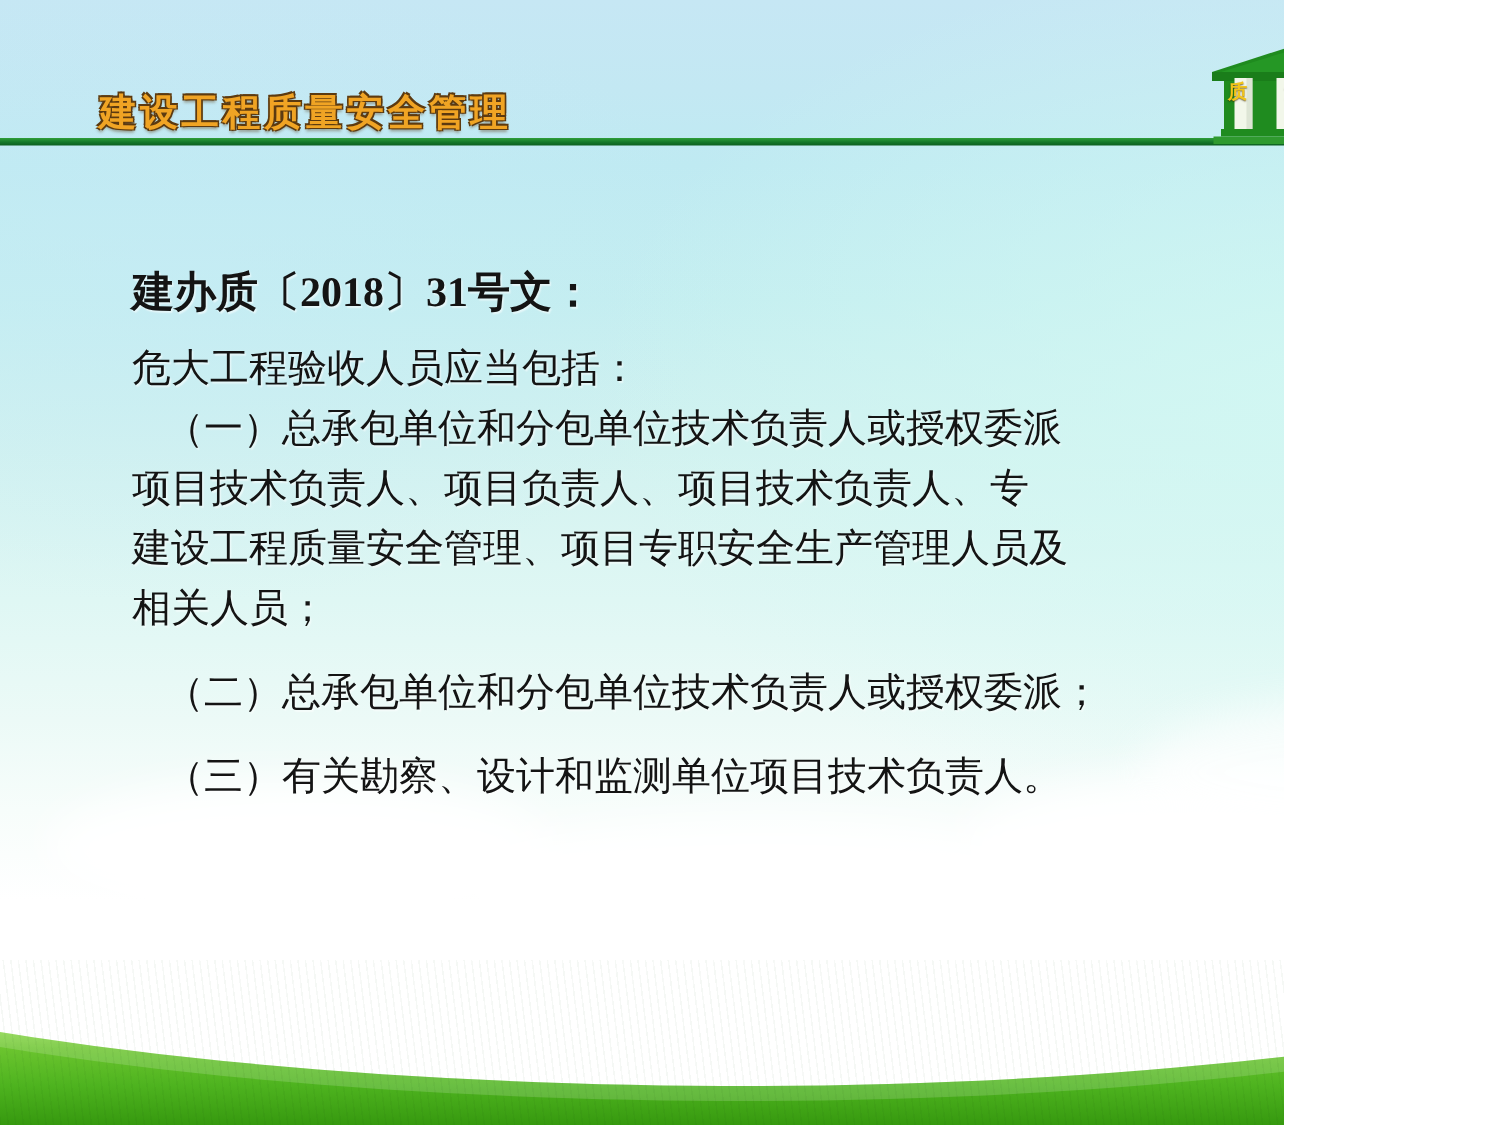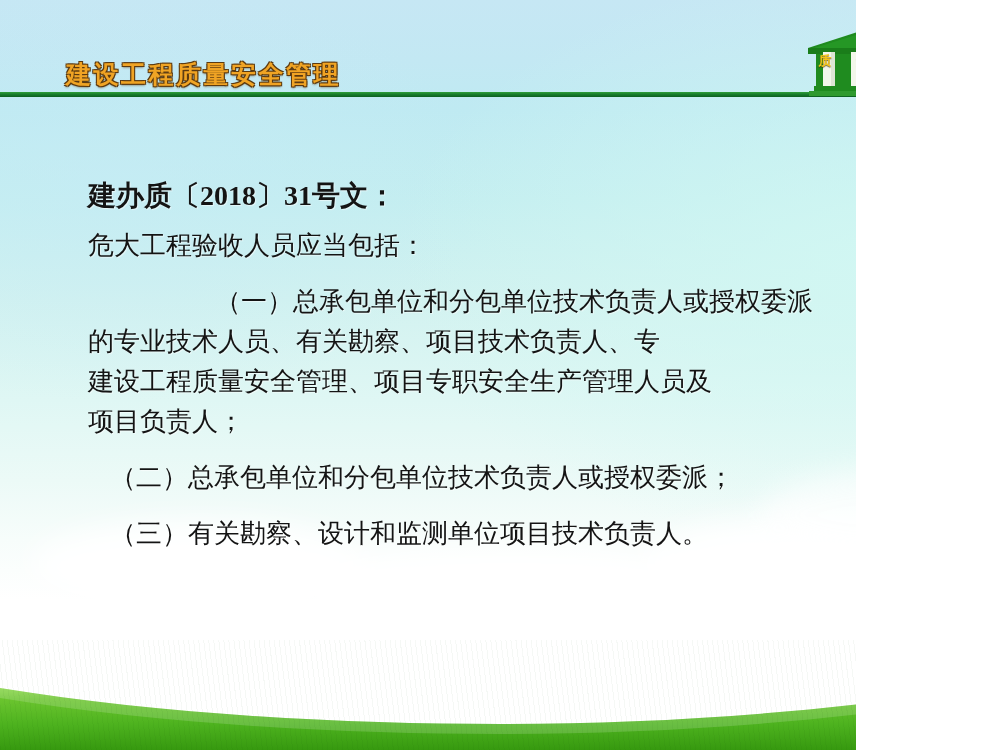--- a/index.html
+++ b/index.html
@@ -123,21 +123,21 @@
   .line {
     color: #141414;
     font-family: "Liberation Serif", "DejaVu Serif", serif;
     font-size: 26px;
     line-height: 40px;
     white-space: nowrap;
     text-shadow: 1px 1px 1px rgba(255,255,255,0.55);
   }
   .line.bold { font-weight: bold; font-size: 28px; }
   .line.head2 { margin-top: 10px; }
-  .para-start { margin-top: 16px; text-align: center; }
+  .para-start { margin-top: 0; }
   .indent { padding-left: 22px; }
   .gap-small { margin-top: 16px; }
 
   
   .grass-wrap {
     position: absolute;
     left: 0; top: 640px;
     width: 1000px; height: 110px;
     overflow: hidden;
   }
@@ -225,23 +225,23 @@
     </div>
   </div>
 
   <div class="content">
 
     <div class="line bold">建办质〔2018〕31号文：</div>
 
     <div class="line head2">危大工程验收人员应当包括：</div>
 
     <div class="line para-start indent">（一）总承包单位和分包单位技术负责人或授权委派</div>
-    <div class="line">的专业技术人员、有关勘察、项目技术负责人、专</div>
+    <div class="line">项目技术负责人、项目负责人、项目技术负责人、专</div>
     <div class="line">建设工程质量安全管理、项目专职安全生产管理人员及</div>
-    <div class="line">项目负责人；</div>
+    <div class="line">相关人员；</div>
 
     <div class="line gap-small indent">（二）总承包单位和分包单位技术负责人或授权委派；</div>
 
     <div class="line gap-small indent">（三）有关勘察、设计和监测单位项目技术负责人。</div>
   </div>
 
   <div class="grass-wrap">
     <svg width="1000" height="110" viewBox="0 0 1000 110" xmlns="http://www.w3.org/2000/svg">
       <defs>
         <linearGradient id="gg" x1="0" y1="0" x2="0" y2="1">

